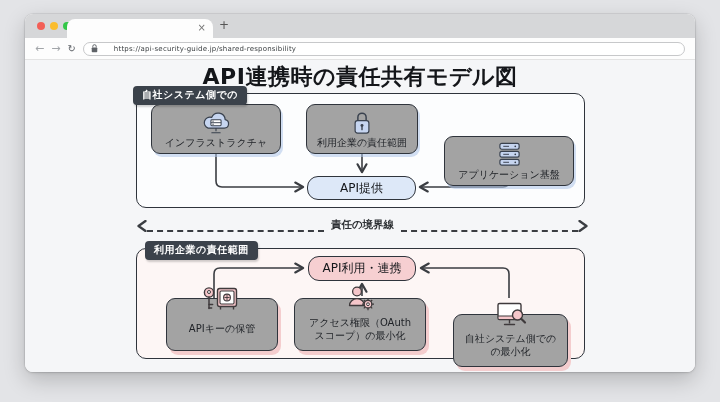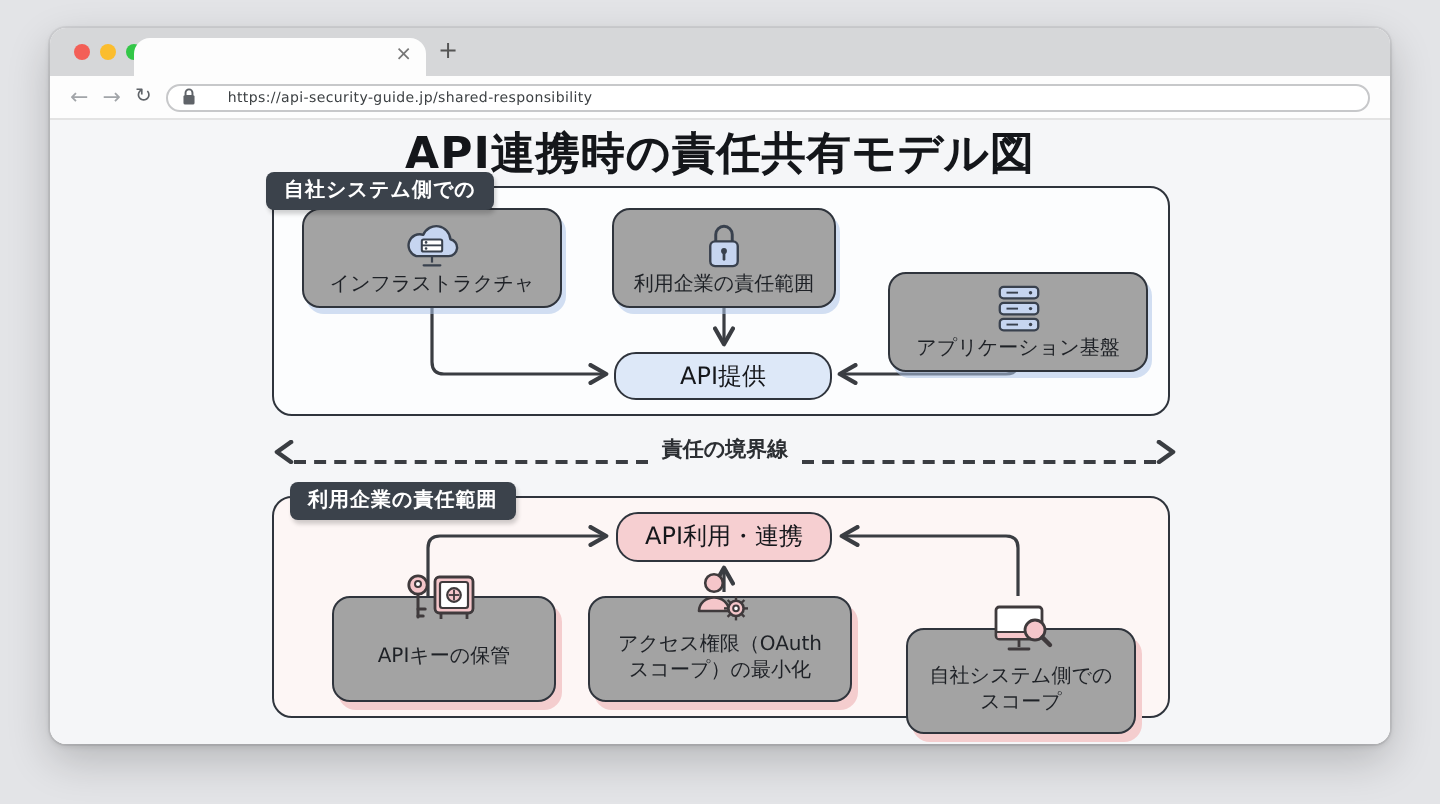--- a/index.html
+++ b/index.html
@@ -229,19 +229,19 @@
           <rect x="3" y="2.5" width="23" height="16" rx="1.6" fill="#fff" stroke="#3f3a3c" stroke-width="1.4"></rect>
           <rect x="3.8" y="15" width="21.4" height="3" fill="#f5c6ca"></rect>
           <line x1="3" y1="15" x2="26" y2="15" stroke="#3f3a3c" stroke-width="1"></line>
           <line x1="14.5" y1="18.5" x2="14.5" y2="22.5" stroke="#3f3a3c" stroke-width="1.4"></line>
           <line x1="9.5" y1="23.5" x2="19.5" y2="23.5" stroke="#3f3a3c" stroke-width="1.4" stroke-linecap="round"></line>
           <circle cx="22.5" cy="14" r="5" fill="#f5c6ca" stroke="#3f3a3c" stroke-width="1.4"></circle>
           <line x1="26.2" y1="17.7" x2="30" y2="21.5" stroke="#3f3a3c" stroke-width="2.2" stroke-linecap="round"></line>
         </svg>
         <div class="lbl-wrap">
           <span class="lbl">自社システム側での</span>
-          <span class="lbl">スコープ</span>
+          <span class="lbl">の最小化</span>
         </div>
       </div>
     </div>
 
   </div>
 </div>
 
 </body></html>

